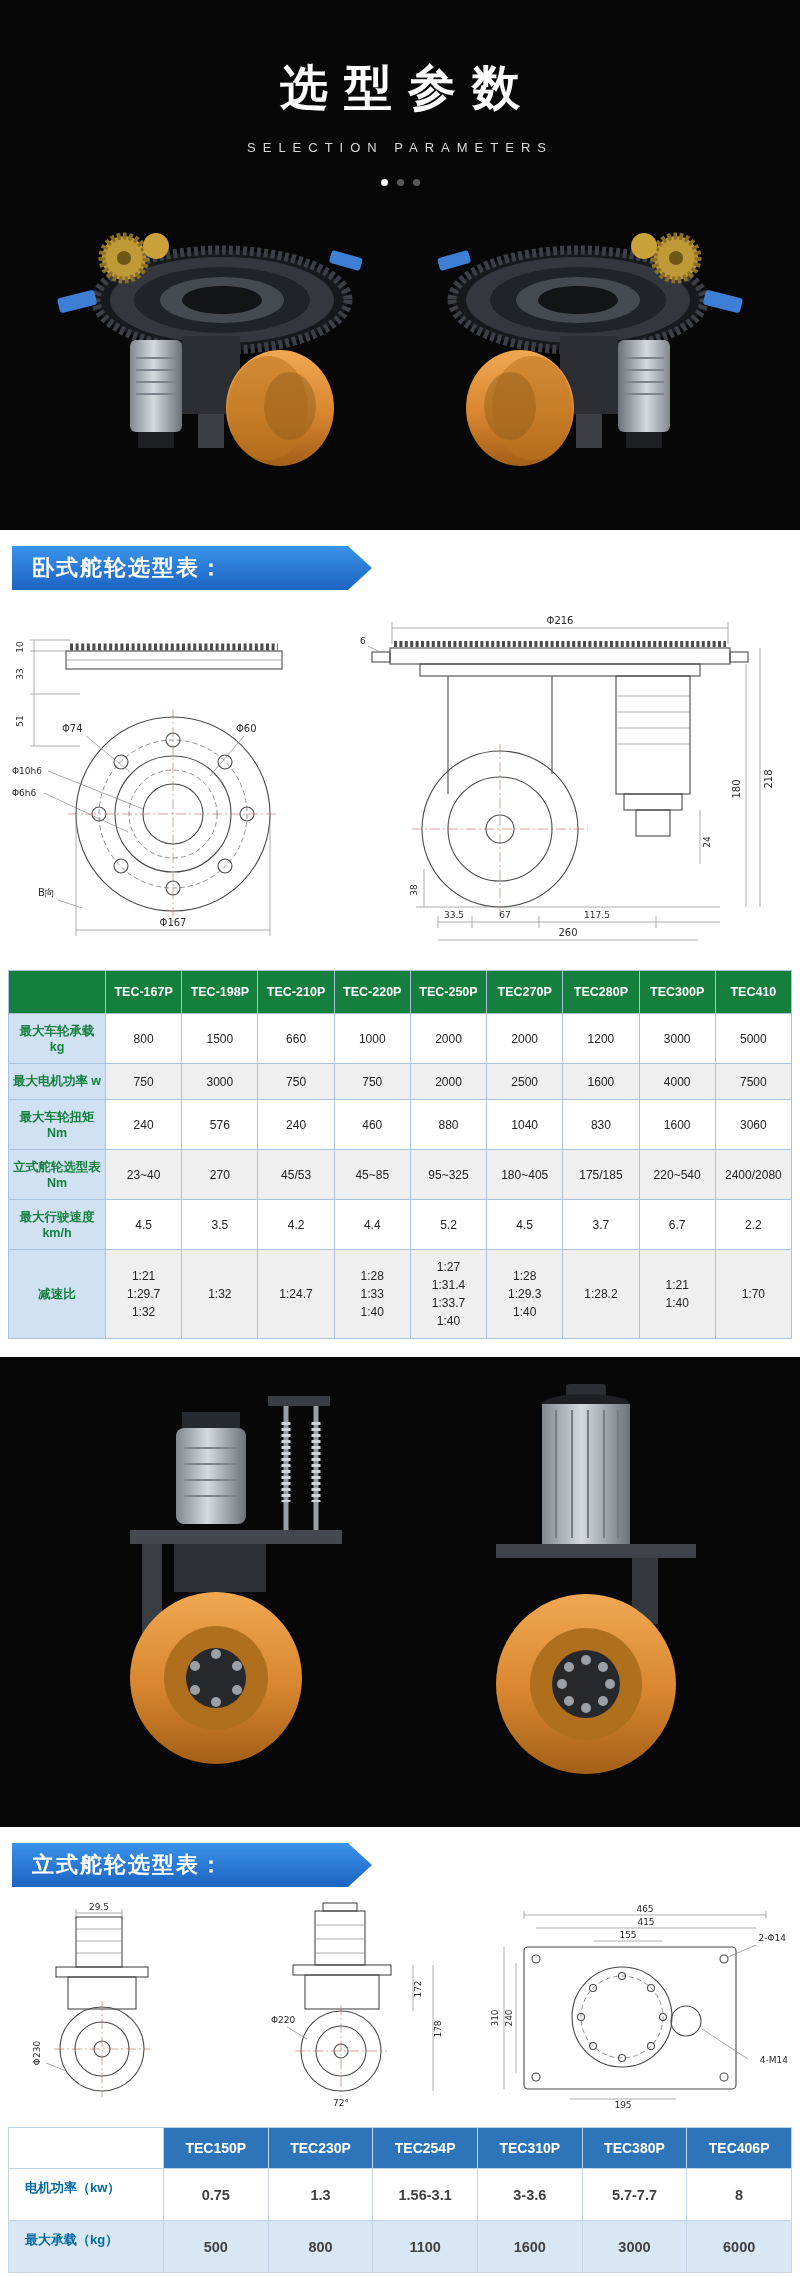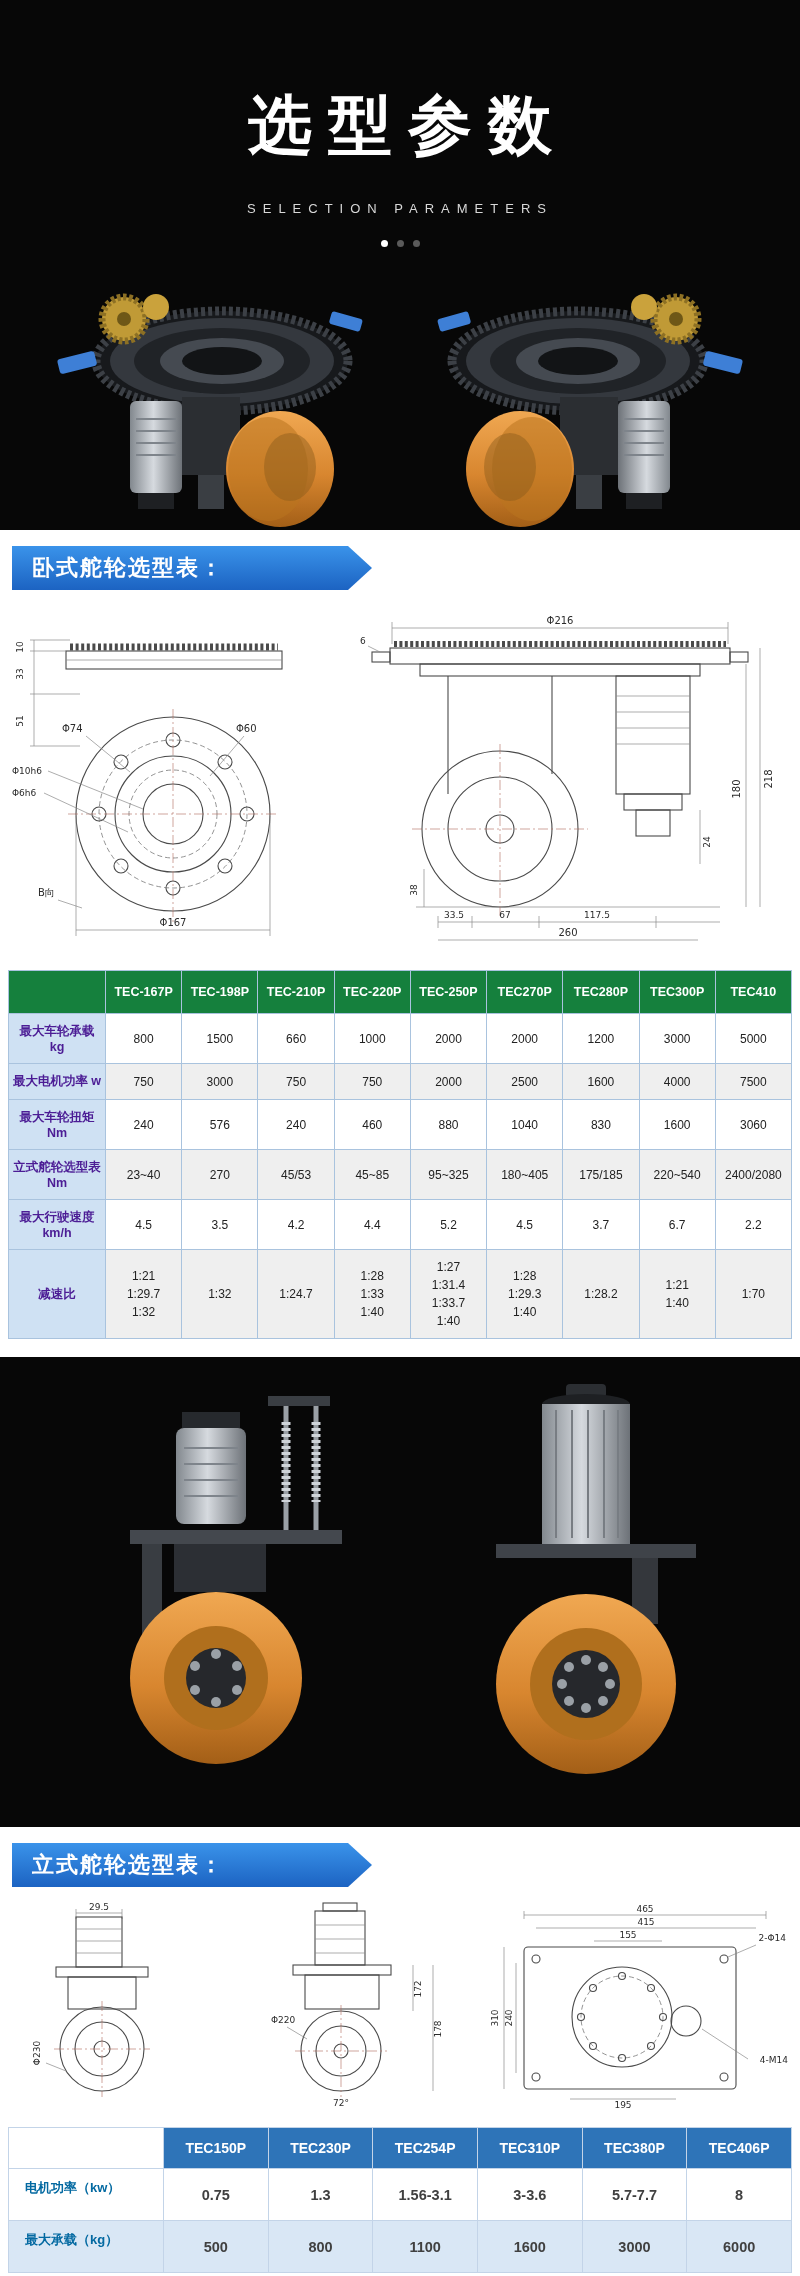--- a/index.html
+++ b/index.html
@@ -1,21 +1,21 @@
 <!DOCTYPE html>
 <html><head>
 <meta charset="utf-8">
 <style>
   html,body{margin:0;padding:0;}
   body{width:800px;background:#ffffff;font-family:"Liberation Sans",sans-serif;}
 
   
   .hero{height:530px;background:#070707;color:#fff;text-align:center;overflow:hidden;}
-  .hero-title{padding-top:82px;font-size:64px;font-weight:bold;letter-spacing:16px;text-indent:16px;}
-  .hero-sub{margin-top:32px;font-size:13px;letter-spacing:7px;color:#d8d8d8;}
+  .hero-title{padding-top:56px;font-size:48px;font-weight:bold;letter-spacing:16px;text-indent:16px;}
+  .hero-sub{margin-top:20px;font-size:13px;letter-spacing:7px;color:#d8d8d8;}
   .hero-dots{margin-top:24px;display:flex;justify-content:center;gap:9px;}
   .dot{width:7px;height:7px;border-radius:50%;background:#5a5a5a;display:inline-block;}
   .dot.active{background:#ffffff;}
   .hero-products{margin-top:22px;display:flex;justify-content:center;align-items:flex-end;gap:16px;}
 
   
   .ribbon{position:relative;margin:16px 0 8px 12px;width:340px;height:44px;
     background:linear-gradient(180deg,#3a93ea,#1c63c2);
     clip-path:polygon(0 0,calc(100% - 24px) 0,100% 50%,calc(100% - 24px) 100%,0 100%);
     display:flex;align-items:center;padding-left:20px;color:#fff;
@@ -30,21 +30,21 @@
   .draw .cl{stroke:#b06a5a;fill:none;stroke-width:.6;stroke-dasharray:10 3 2 3;}
   .draw text{font-family:"DejaVu Sans",sans-serif;font-size:10px;fill:#2b2b2b;}
   .draw text.sm{font-size:9px;}
 
   
   .tblwrap{padding:6px 8px 18px;}
   table{width:100%;border-collapse:collapse;table-layout:fixed;}
   .t1 th,.t1 td{border:1px solid #a9c3de;text-align:center;vertical-align:middle;}
   .t1 thead th{background:#15803d;color:#fff;font-size:12.5px;font-weight:bold;height:38px;padding:2px;}
   .t1 th:first-child{width:92px;}
-  .t1 tbody th{background:#cfe1f3;color:#4c1d95;font-size:12.5px;font-weight:bold;padding:9px 3px;}
+  .t1 tbody th{background:#cfe1f3;color:#15803d;font-size:12.5px;font-weight:bold;padding:9px 3px;}
   .t1 tbody td{font-size:12px;color:#222;padding:8px 2px;white-space:pre-line;line-height:1.5;background:#fff;}
   .t1 tbody tr:nth-child(even) td{background:#efefef;}
 
   .t2 th,.t2 td{border:1px solid #c3d4e8;text-align:center;vertical-align:middle;}
   .t2 thead th{background:#2e74b8;color:#fff;font-size:14px;font-weight:bold;height:36px;padding:2px;}
   .t2 thead th:first-child{background:#ffffff;width:150px;}
   .t2 tbody th{text-align:left;padding:10px 0 23px 16px;font-size:13px;color:#0369a1;font-weight:bold;}
   .t2 tbody td{color:#404040;font-size:14.5px;font-weight:bold;}
   .t2 tbody tr:nth-child(even){background:#d9e7f5;}
 

